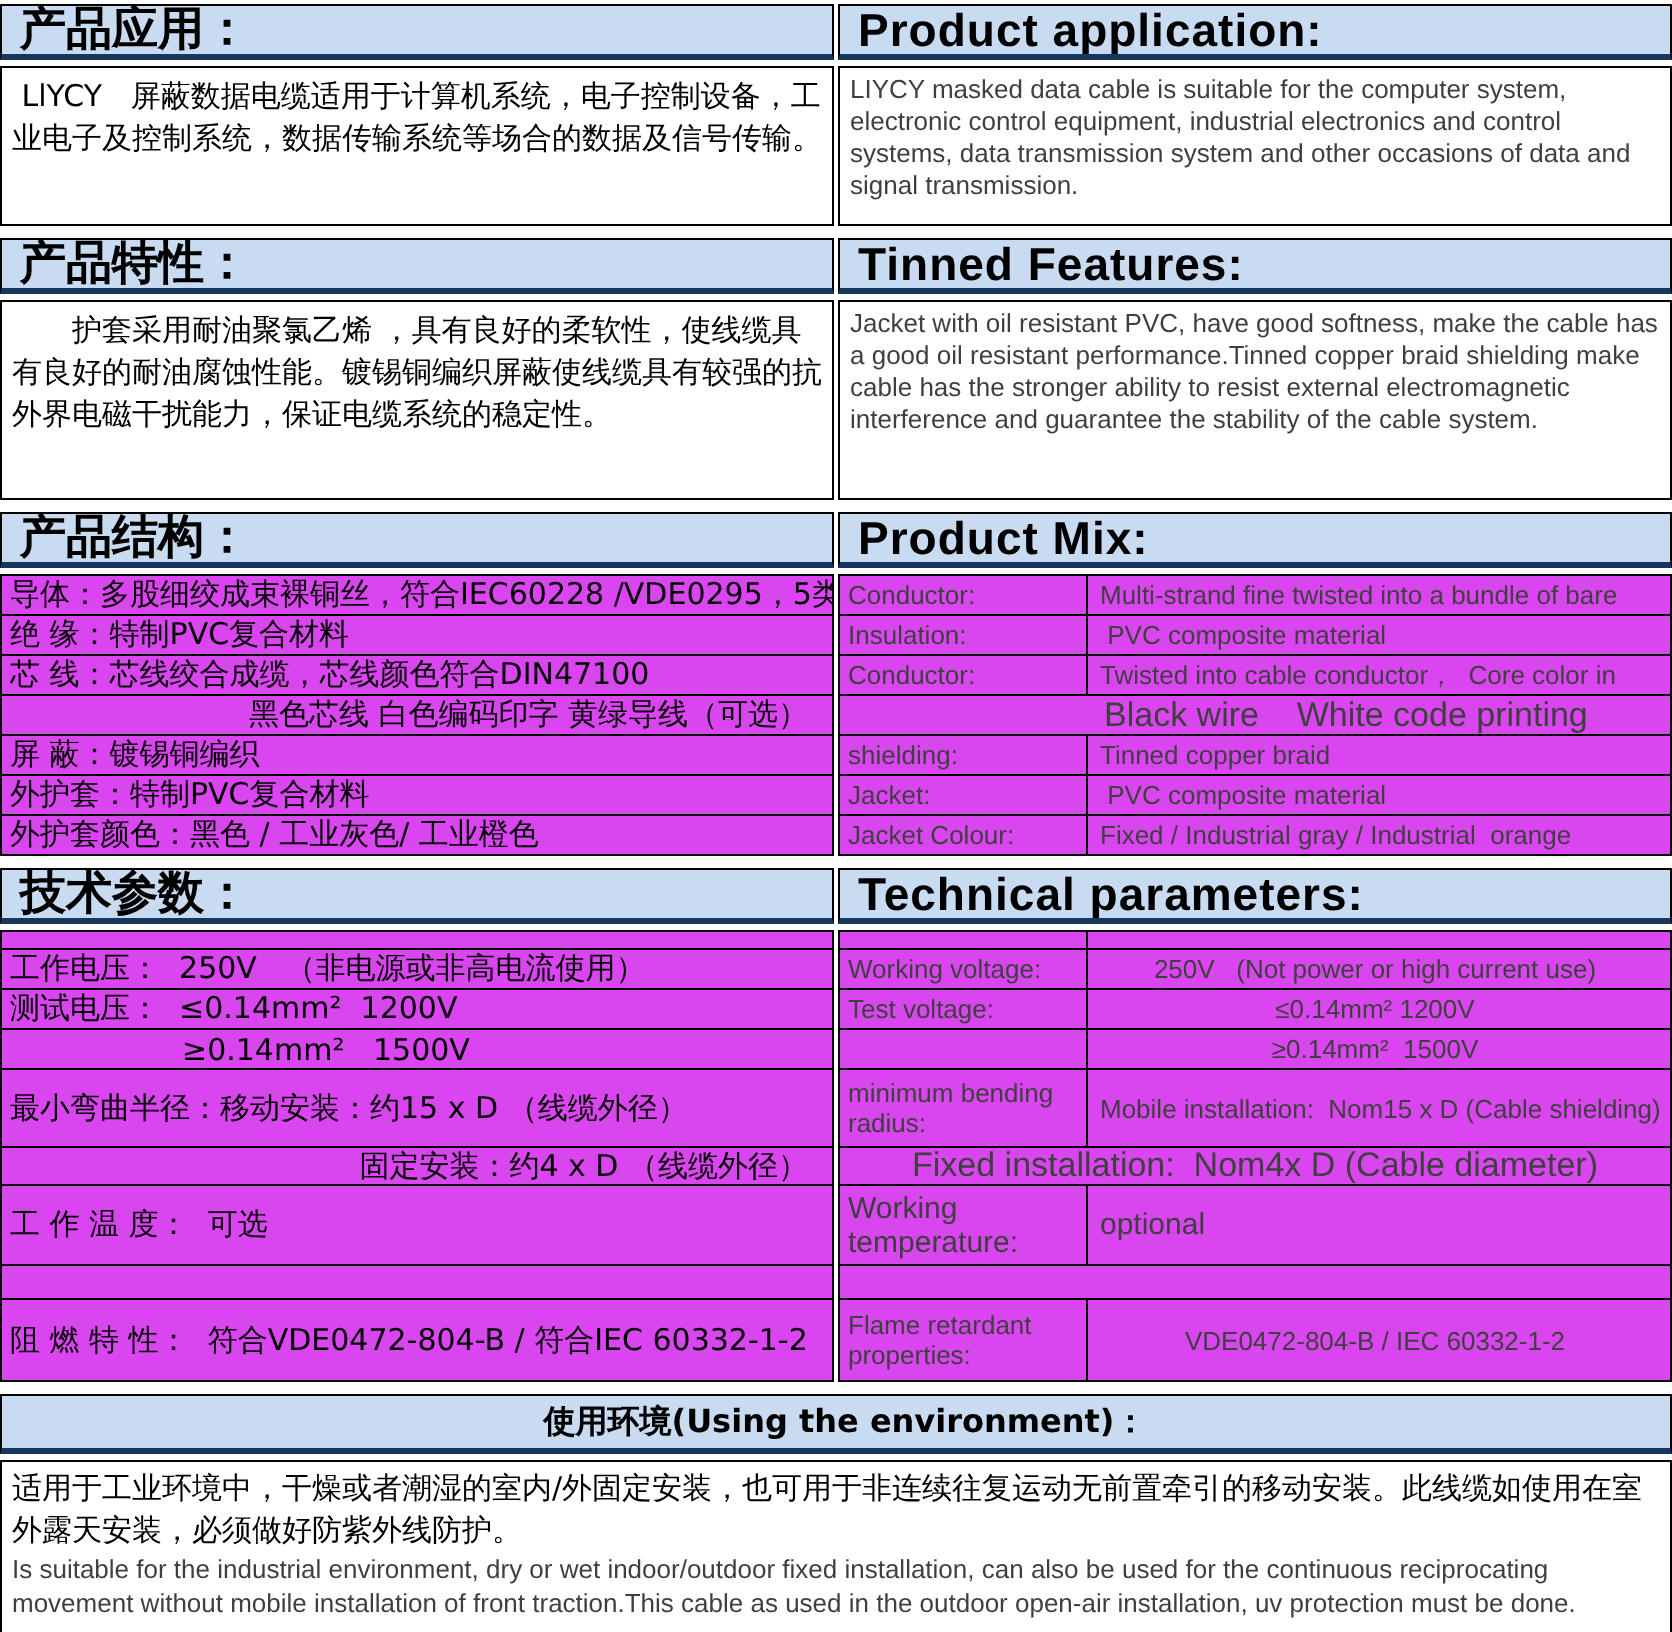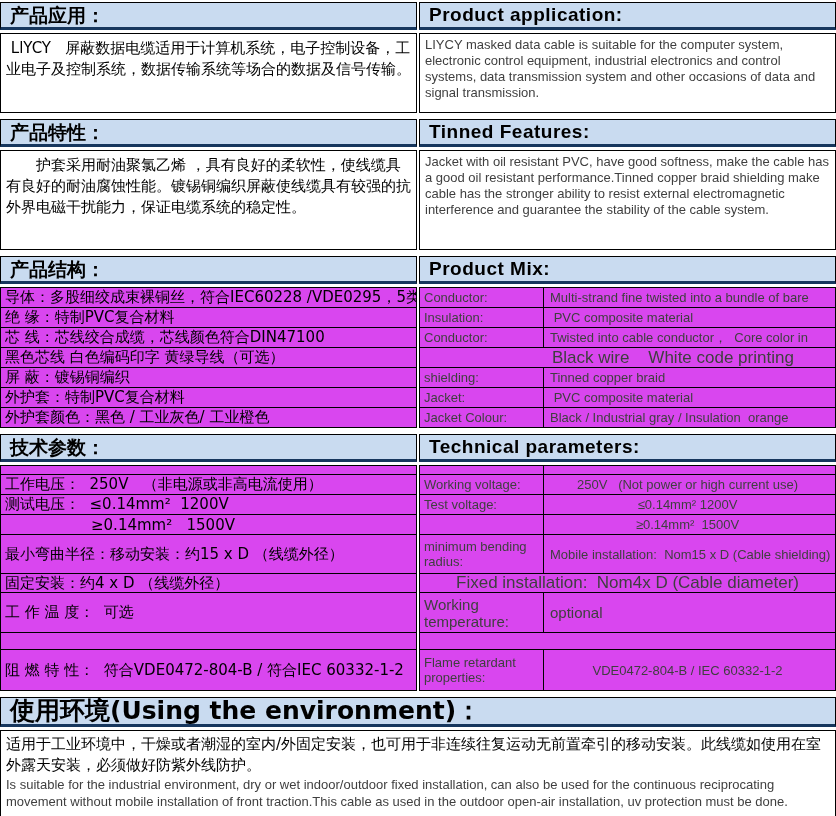--- a/index.html
+++ b/index.html
@@ -19,25 +19,25 @@
   .page{width:836px;padding:2px 0 0 0;}
   .grid2{display:grid;grid-template-columns:417px 417px;column-gap:2px;}
   .sec{margin-bottom:6px;}
   .full{grid-column:1 / span 2;}
 
   .hdr{
     height:28px;line-height:24px;
     background:var(--header_bg);
     border:1px solid var(--border);
     border-bottom:3px solid var(--header_underline);
-    font-weight:bold;font-size:19px;
+    font-weight:bold;font-size:23px;
     padding-left:9px;overflow:hidden;white-space:nowrap;
   }
   .hdr.en{font-family:"Liberation Sans",sans-serif;letter-spacing:0.5px;}
-  .hdr.env{height:30px;line-height:26px;font-size:25px;}
+  .hdr.env{height:30px;line-height:26px;font-size:16px;text-align:center;}
 
   .box{
     border:1px solid var(--border);
     margin-top:3px;background:#fff;overflow:hidden;
   }
   .zh-body{
     font-size:15px;line-height:21px;padding:4px 5px 0 5px;
     white-space:pre-wrap;color:var(--text_zh);
   }
   .en-body{
@@ -50,21 +50,21 @@
   .h90{height:90px;}
 
   
   .tbl{border:1px solid var(--border);margin-top:3px;background:#d946ef;overflow:hidden;}
   .trow{display:flex;align-items:center;border-bottom:1px solid var(--border);overflow:hidden;}
   .trow:last-child{border-bottom:none;}
   .trow.h20{height:20px;} .trow.h19{height:19px;} .trow.h9{height:9px;}
   .trow.h39{height:39px;} .trow.h40{height:40px;} .trow.h17{height:17px;}
 
   .zh-cell{font-size:15px;padding-left:4px;white-space:pre;width:100%;}
-  .zh-cell.right{padding-right:12px;}
+  .zh-cell.right{text-align:right;padding-right:12px;}
   .zh-cell.indent{padding-left:90px;}
 
   .lv{display:grid;grid-template-columns:124px 1fr;width:100%;height:100%;align-items:center;}
   .lv .lbl{
     height:100%;display:flex;align-items:center;
     border-right:1px solid var(--border);
     font-family:"Liberation Sans",sans-serif;font-size:13px;line-height:15px;
     padding-left:4px;color:var(--text_en);white-space:pre-wrap;
   }
   .lv .val{
@@ -184,21 +184,21 @@
         </div>
         <div class="trow h20">
           <div class="lv">
               <span class="lbl">Jacket:</span>
               <span class="val"> PVC composite material</span>
             </div>
         </div>
         <div class="trow h19">
           <div class="lv">
               <span class="lbl">Jacket Colour:</span>
-              <span class="val">Black / Industrial gray / Insulation  orange</span>
+              <span class="val">Fixed / Industrial gray / Industrial  orange</span>
             </div>
         </div>
       </div>
     </section>
 
     <section class="sec">
       <div class="hdr zh">
         <span>技术参数：</span>
       </div>
       <div class="tbl">

